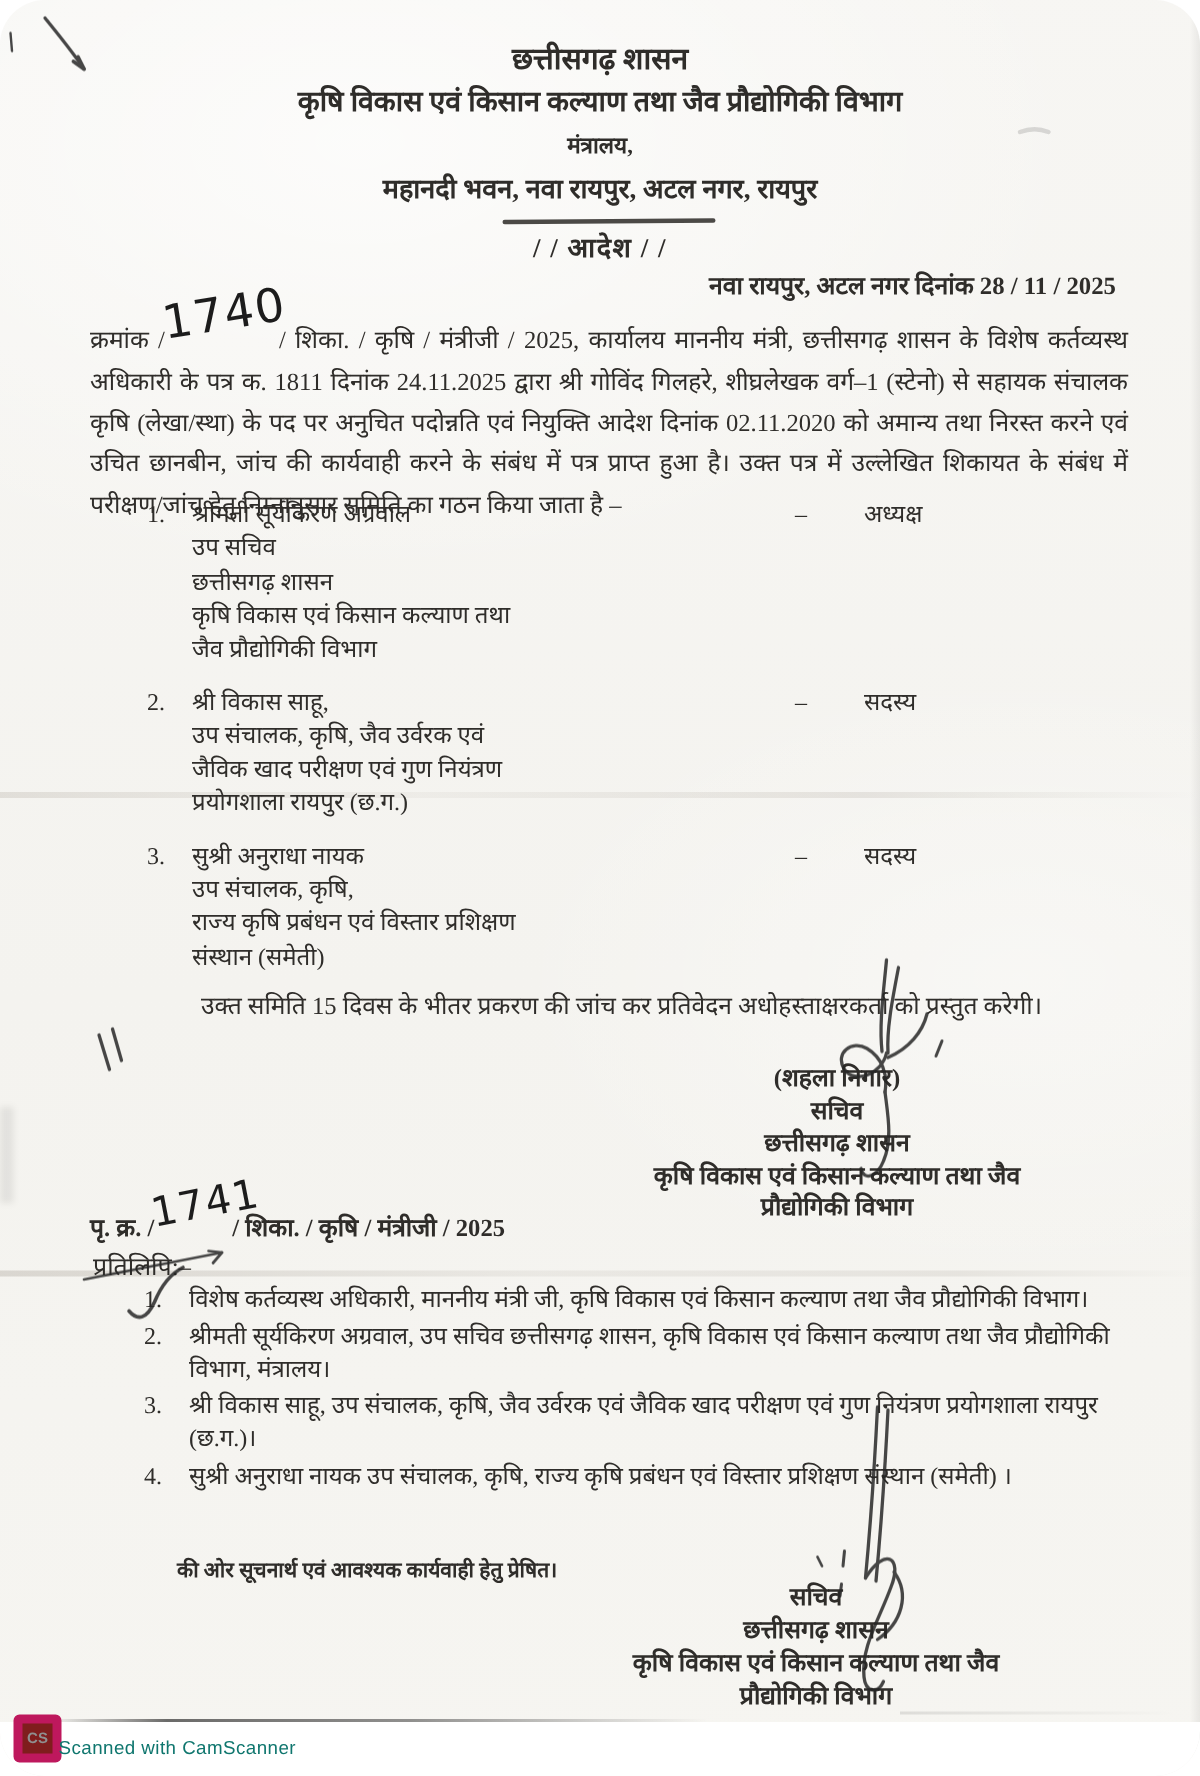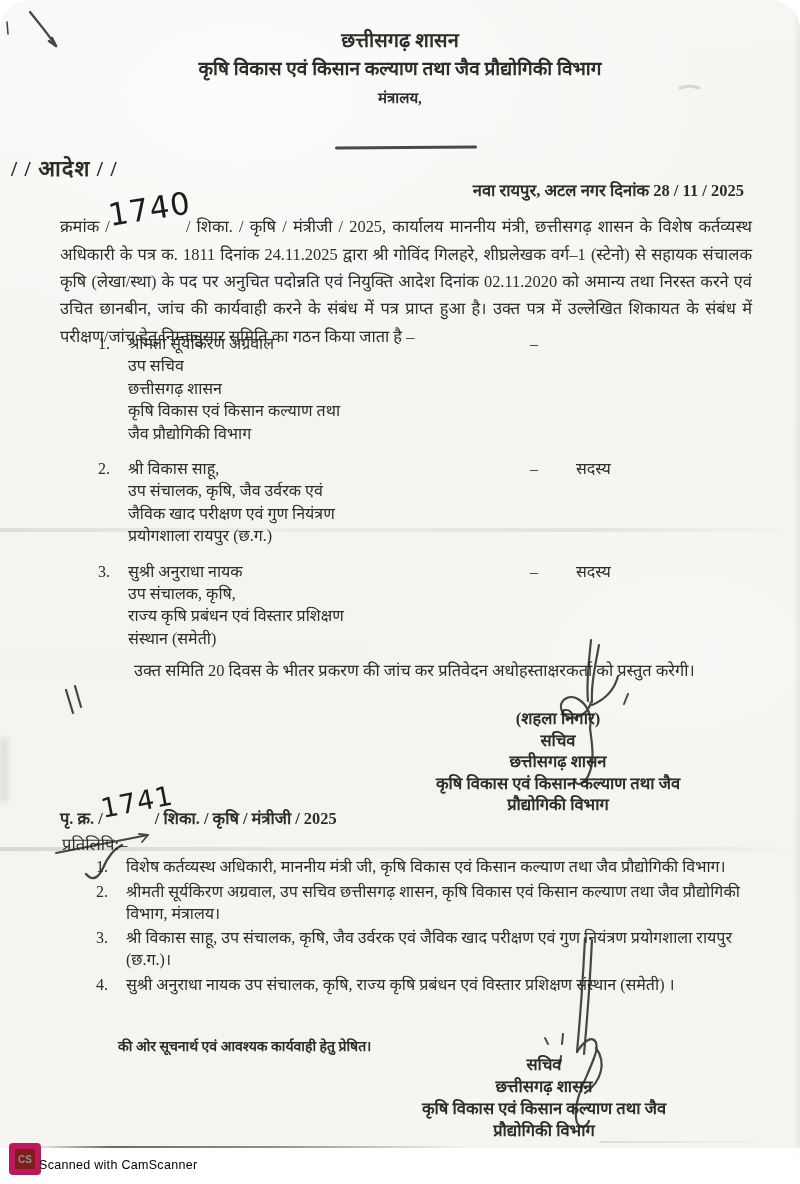--- a/index.html
+++ b/index.html
@@ -19,21 +19,21 @@
   .edge-shadow-right{position:absolute;top:0;right:0;width:7px;height:100%;background:linear-gradient(to left,rgba(0,0,0,.06),rgba(0,0,0,0));pointer-events:none;}
   .edge-smudge-left{position:absolute;left:0;top:738px;width:9px;height:64px;background:rgba(0,0,0,.07);filter:blur(2px);pointer-events:none;}
 
   
   .doc-header{position:absolute;top:26px;left:0;right:0;text-align:center;font-weight:700;}
   .h1{font-size:20px;line-height:28px;}
   .h2{font-size:19px;line-height:30px;}
   .h3{font-size:15px;line-height:28px;}
   .h4{font-size:18px;line-height:28px;}
   .header-rule{position:absolute;top:146px;left:335px;width:142px;height:3px;background:#4b4946;border-radius:2px;transform:rotate(-.4deg);}
-  .order-title{position:absolute;top:152px;left:11px;right:0;font-size:22px;font-weight:700;letter-spacing:1px;}
+  .order-title{position:absolute;top:152px;left:0;right:0;text-align:center;font-size:18px;font-weight:700;letter-spacing:1px;}
   .date-line{position:absolute;top:178px;right:56px;font-size:16.5px;font-weight:700;}
 
   
   .ref-para{position:absolute;top:197px;left:60px;width:692px;font-size:16.4px;line-height:27.3px;text-align:justify;font-weight:500;}
   .hw{display:inline-block;font-family:"DejaVu Sans","Liberation Sans",sans-serif;font-weight:400;color:#1c1c1c;}
   .hw-1{width:76px;font-size:31px;line-height:14px;transform:rotate(-9deg) translateY(-12px);text-align:center;letter-spacing:1px;}
   .hw-2{width:52px;font-size:27px;line-height:12px;transform:rotate(-11deg) translateY(-11px);text-align:center;letter-spacing:1px;}
 
   
   .committee{position:absolute;top:333px;left:98px;width:640px;font-size:16px;line-height:22.4px;font-weight:500;}
@@ -62,58 +62,60 @@
   .forward-note{position:absolute;top:1036px;left:118px;font-size:14px;font-weight:700;}
 
   
   .footer-strip{position:absolute;left:0;right:0;bottom:0;height:36px;background:#ffffff;}
   .footer-edge{position:absolute;bottom:35px;left:32px;width:440px;height:3px;border-radius:2px;
     background:linear-gradient(to right,rgba(60,60,60,0),rgba(60,60,60,.75) 18%,rgba(60,60,60,.55) 55%,rgba(120,120,120,.25) 85%,rgba(120,120,120,0));}
   .footer-edge-2{position:absolute;bottom:41px;left:600px;width:185px;height:2px;background:linear-gradient(to right,rgba(0,0,0,.10),rgba(0,0,0,0));}
   .cs-badge{position:absolute;left:9px;bottom:9px;width:20px;height:20px;border:6px solid #be185d;border-radius:4px;
     font-family:"Liberation Sans",sans-serif;font-size:10px;font-weight:700;color:#8f8f8f;
     display:flex;align-items:center;justify-content:center;background:#7f1d1d;}
-  .cs-text{position:absolute;left:39px;bottom:12px;font-family:"Liberation Sans",sans-serif;font-size:12.5px;color:#000000;letter-spacing:.3px;}
+  .cs-text{position:absolute;left:39px;bottom:12px;font-family:"Liberation Sans",sans-serif;font-size:12.5px;color:#0f766e;letter-spacing:.3px;}
 
   .overlay{position:absolute;top:0;left:0;pointer-events:none;z-index:5;}
 </style>
 </head>
 <body>
 
 <div class="page">
 
   <div class="crease crease-1"></div>
   <div class="crease crease-2"></div>
   <div class="edge-shadow-right"></div>
   <div class="edge-smudge-left"></div>
 
   <div class="doc-header">
     <div class="h1">छत्तीसगढ़ शासन</div>
     <div class="h2">कृषि विकास एवं किसान कल्याण तथा जैव प्रौद्योगिकी विभाग</div>
     <div class="h3">मंत्रालय,</div>
+    <div class="h4">महानदी भवन, नवा रायपुर, अटल नगर, रायपुर</div>
   </div>
   <div class="header-rule"></div>
   <div class="order-title">/ / आदेश / /</div>
   <div class="date-line">नवा रायपुर, अटल नगर दिनांक  28 / 11 / 2025</div>
 
   <p class="ref-para">
     <span>क्रमांक /</span><span class="hw hw-1">1740</span><span>/ शिका. / कृषि / मंत्रीजी / 2025,</span><span> कार्यालय माननीय मंत्री, छत्तीसगढ़ शासन के विशेष कर्तव्यस्थ अधिकारी के पत्र क. 1811 दिनांक 24.11.2025 द्वारा श्री गोविंद गिलहरे, शीघ्रलेखक वर्ग–1 (स्टेनो) से सहायक संचालक कृषि (लेखा/स्था) के पद पर अनुचित पदोन्नति एवं नियुक्ति आदेश दिनांक 02.11.2020 को अमान्य तथा निरस्त करने एवं उचित छानबीन, जांच की कार्यवाही करने के संबंध में पत्र प्राप्त हुआ है। उक्त पत्र में उल्लेखित शिकायत के संबंध में परीक्षण/जांच हेतु निम्नानुसार समिति का गठन किया जाता है –</span>
   </p>
 
   <div class="committee">
     <div class="c-item">
       <span class="c-num">1.</span>
       <div class="c-lines">
         <div>श्रीमती सूर्यकिरण अग्रवाल</div>
         <div>उप सचिव</div>
         <div>छत्तीसगढ़ शासन</div>
         <div>कृषि विकास एवं किसान कल्याण तथा</div>
         <div>जैव प्रौद्योगिकी विभाग</div>
       </div>
       <span class="c-dash">–</span>
+      <span class="c-role">अध्यक्ष</span>
     </div>
     <div class="c-item">
       <span class="c-num">2.</span>
       <div class="c-lines">
         <div>श्री विकास साहू,</div>
         <div>उप संचालक, कृषि, जैव उर्वरक एवं</div>
         <div>जैविक खाद परीक्षण एवं गुण नियंत्रण</div>
         <div>प्रयोगशाला रायपुर (छ.ग.)</div>
       </div>
       <span class="c-dash">–</span>
@@ -125,21 +127,21 @@
         <div>सुश्री अनुराधा नायक</div>
         <div>उप संचालक, कृषि,</div>
         <div>राज्य कृषि प्रबंधन एवं विस्तार प्रशिक्षण</div>
         <div>संस्थान (समेती)</div>
       </div>
       <span class="c-dash">–</span>
       <span class="c-role">सदस्य</span>
     </div>
   </div>
 
-  <p class="closing-para">उक्त समिति 20 दिवस के भीतर प्रकरण की जांच कर प्रतिवेदन अधोहस्ताक्षरकर्ता को प्रस्तुत करेगी।</p>
+  <p class="closing-para">उक्त समिति 15 दिवस के भीतर प्रकरण की जांच कर प्रतिवेदन अधोहस्ताक्षरकर्ता को प्रस्तुत करेगी।</p>
 
   <div class="sig-block-1">
     <div>(शहला निगार)</div>
     <div>सचिव</div>
     <div>छत्तीसगढ़ शासन</div>
     <div>कृषि विकास एवं किसान कल्याण तथा जैव</div>
     <div>प्रौद्योगिकी विभाग</div>
   </div>
 
   <div class="endorse-row">

